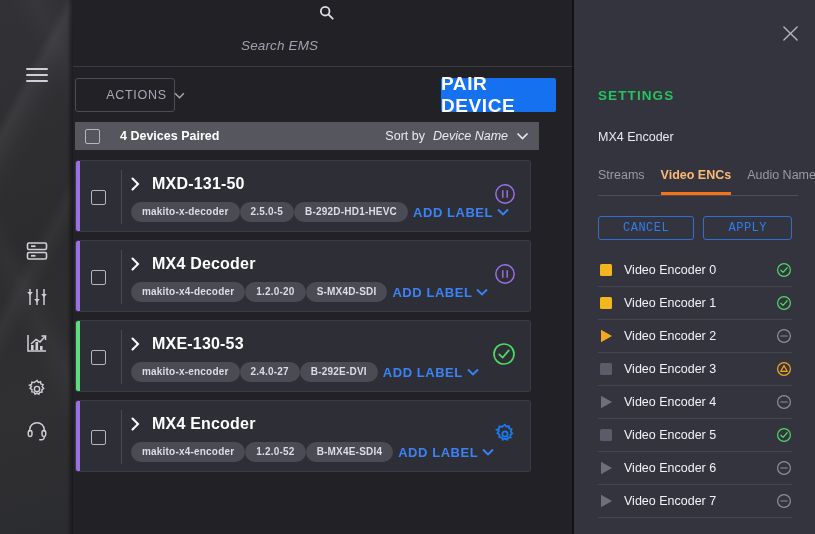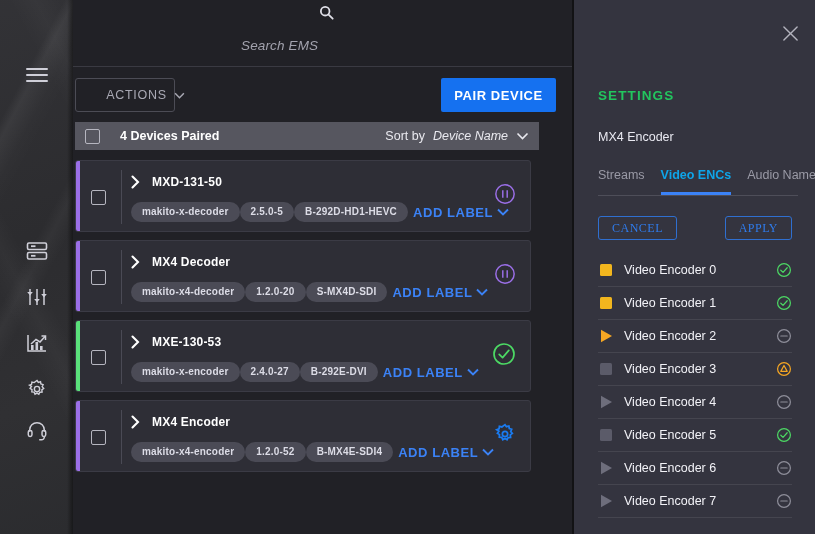--- a/index.html
+++ b/index.html
@@ -74,21 +74,21 @@
     background: transparent; color: #a9a9b4;
     font-size: 12.5px; letter-spacing: .7px;
     display: flex; align-items: center; justify-content: center; gap: 7px;
     font-family: "Liberation Sans", sans-serif;
     padding-left: 41px;
   }
   #pair-btn {
     position: absolute; right: 16px; top: 11px;
     width: 115px; height: 34px;
     background: #1571f0; color: #fff; border: none; border-radius: 2px;
-    font-size: 13px; font-weight: bold; letter-spacing: .6px;
+    font-size: 19px; font-weight: bold; letter-spacing: .6px;
     font-family: "Liberation Sans", sans-serif;
     display: flex; align-items: center; justify-content: center;
   }
 
   
   #list-head {
     position: absolute; left: 2px; top: 122px; width: 464px; height: 28px;
     background: #56565f; display: flex; align-items: center; padding: 0 10px;
   }
   .cbox {
@@ -105,21 +105,21 @@
   .card {
     position: absolute; left: 2px; width: 456px; height: 72px;
     background: #2e2e36; border: 1px solid #3b3b45; border-radius: 3px;
     overflow: hidden;
   }
   .card .accent { position: absolute; left: 0; top: 0; width: 4px; height: 100%; }
   .card .divider { position: absolute; left: 45px; top: 9px; width: 1px; height: 54px; background: #4a4a55; }
   .card .cb { position: absolute; left: 15px; top: 28.5px; }
   .card .row1 { position: absolute; left: 55px; top: 14px; display: flex; align-items: center; gap: 12px; }
   .card .chev { color: #fff; display: flex; align-items: center; }
-  .card .dev-name { color: #fff; font-size: 12px; font-weight: bold; letter-spacing: .2px; }
+  .card .dev-name { color: #fff; font-size: 16px; font-weight: bold; letter-spacing: .2px; }
   .card .row2 { position: absolute; left: 55px; top: 41px; display: flex; align-items: center; }
   .chip {
     background: #4b4b56; color: #dcdce6; border-radius: 10px;
     font-size: 10px; font-weight: bold; padding: 4px 11px 5px; letter-spacing: .2px;
     white-space: nowrap;
   }
   .addlabel { color: #3b82f6; font-size: 13px; font-weight: bold; letter-spacing: .55px; margin-left: 5px; }
   .addlabel-chev { color: #3b82f6; display: flex; align-items: center; margin-left: 4px; }
   .card .status { position: absolute; right: 14px; top: 50%; transform: translateY(-50%); }
 
@@ -135,27 +135,27 @@
     color: #b3b3bd;
   }
   #panel-title { position: absolute; left: 24px; top: 88px; color: #22c55e; font-size: 13.5px; font-weight: bold; letter-spacing: 1.1px; }
   #panel-sub   { position: absolute; left: 24px; top: 130px; color: #e9e9f1; font-size: 12.5px; }
   #tabs {
     position: absolute; left: 24px; top: 168px; width: 200px; height: 28px;
     display: flex; align-items: flex-start; gap: 16px;
     border-bottom: 1px solid #4e4e59;
   }
   .tab { color: #9a9aa6; font-size: 12.5px; padding-bottom: 10px; white-space: nowrap; }
-  .tab.active { color: #0ea5e9; font-weight: bold; border-bottom: 3px solid #3b82f6; }
+  .tab.active { color: #fdba74; font-weight: bold; border-bottom: 3px solid #f97316; }
   #panel-actions { position: absolute; left: 24px; top: 216px; width: 194px; display: flex; justify-content: space-between; }
   .obtn {
     border: 1px solid #2f6fd0; background: transparent; color: #2f7ced;
-    border-radius: 3px; height: 24px; padding: 0 13px;
+    border-radius: 3px; height: 24px; padding: 0 24px;
     font-size: 12px; letter-spacing: .5px;
-    font-family: Liberation Serif, serif;
+    font-family: Liberation Mono, monospace;
     display: flex; align-items: center; justify-content: center;
   }
   #enc-list { position: absolute; left: 24px; top: 254px; width: 194px; }
   .enc-row {
     position: relative; height: 33px; display: flex; align-items: center;
     border-bottom: 1px solid #45454f;
   }
   .enc-state { width: 16px; height: 16px; flex: 0 0 16px; display:flex; align-items:center; justify-content:center; }
   .sq { width: 12px; height: 12px; border-radius: 1.5px; }
   .enc-label { margin-left: 10px; color: #f2f2f7; font-size: 12.5px; }

